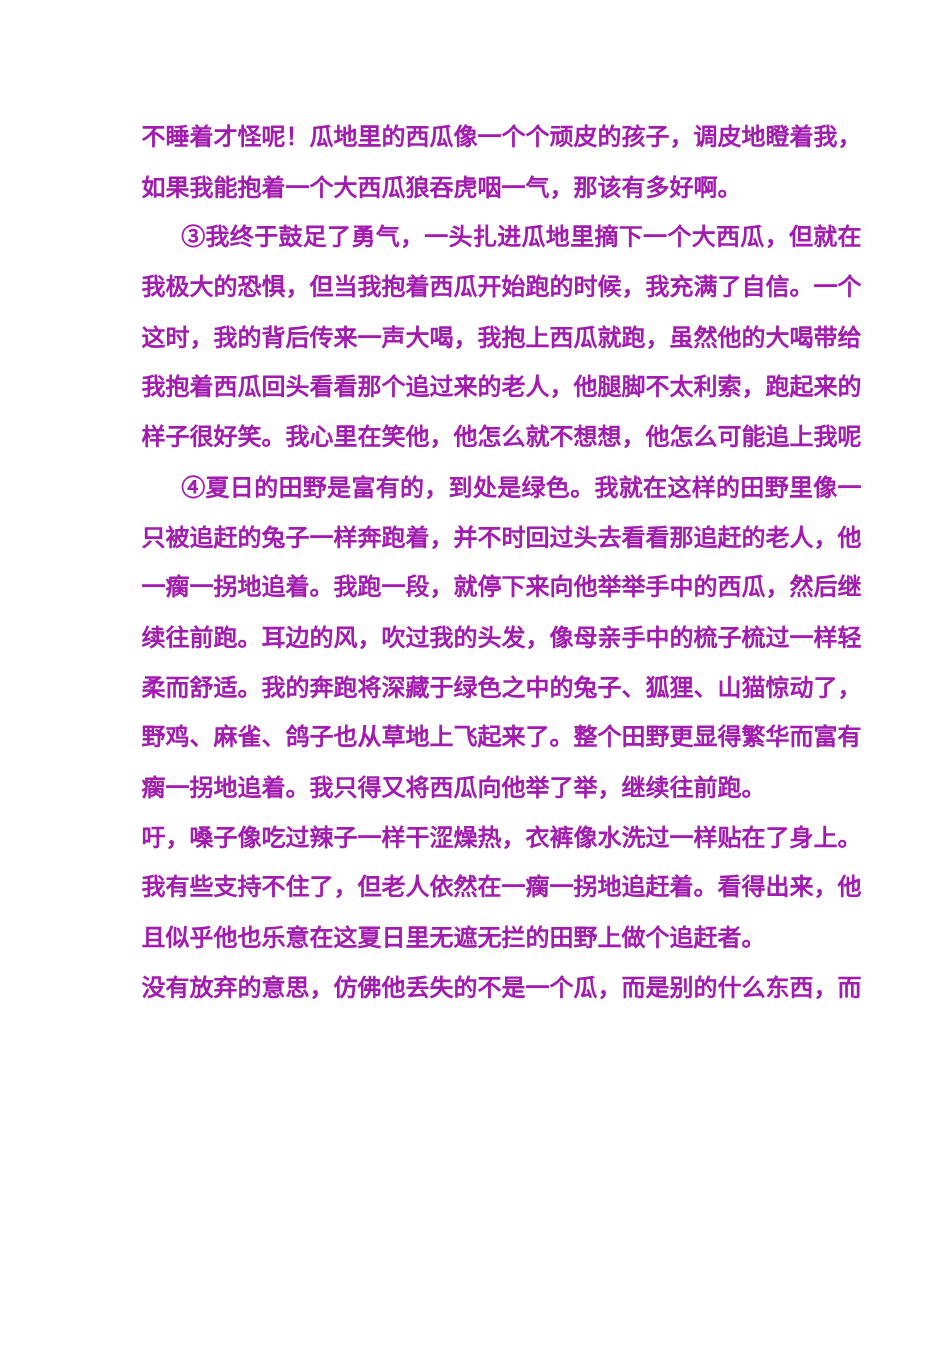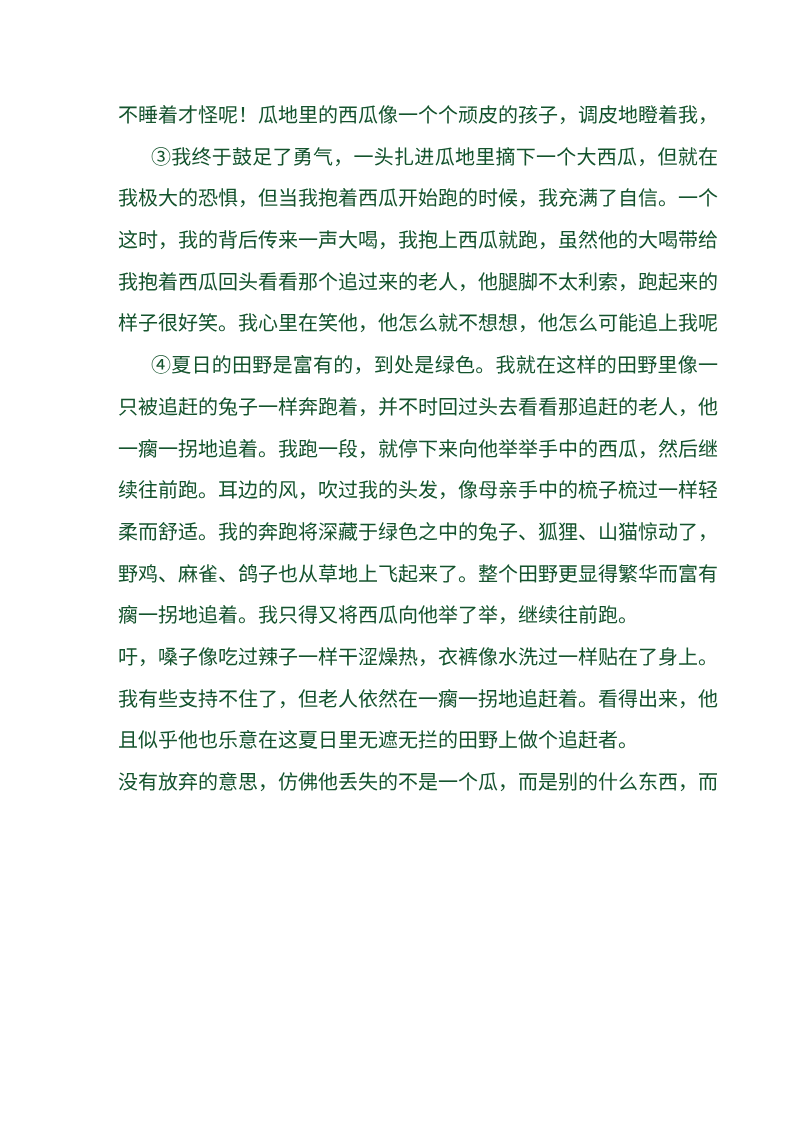--- a/index.html
+++ b/index.html
@@ -13,21 +13,22 @@
     height: 1122px;
     background: #ffffff;
     overflow: hidden;
     font-family: "Liberation Serif", "DejaVu Serif", serif;
   }
   .text-block {
     position: absolute;
     left: 118px;
     top: 95px;
     width: 600px;
-    color: #14532d;
+    color: #a21caf;
+    font-weight: bold;
   }
   .line {
     height: 41.7px;
     line-height: 41.7px;
     font-size: 20px;
     text-align: justify;
     text-align-last: justify;
     overflow: hidden;
     white-space: nowrap;
   }
@@ -38,20 +39,21 @@
   .line.indent {
     text-indent: 33px;
   }
 </style>
 </head>
 <body>
 
 <div class="page">
   <div class="text-block" id="text-block">
       <div class="line">不睡着才怪呢！瓜地里的西瓜像一个个顽皮的孩子，调皮地瞪着我，</div>
+      <div class="line para-end">如果我能抱着一个大西瓜狼吞虎咽一气，那该有多好啊。</div>
       <div class="line indent">③我终于鼓足了勇气，一头扎进瓜地里摘下一个大西瓜，但就在</div>
       <div class="line">我极大的恐惧，但当我抱着西瓜开始跑的时候，我充满了自信。一个</div>
       <div class="line">这时，我的背后传来一声大喝，我抱上西瓜就跑，虽然他的大喝带给</div>
       <div class="line">我抱着西瓜回头看看那个追过来的老人，他腿脚不太利索，跑起来的</div>
       <div class="line para-end">样子很好笑。我心里在笑他，他怎么就不想想，他怎么可能追上我呢？</div>
       <div class="line indent">④夏日的田野是富有的，到处是绿色。我就在这样的田野里像一</div>
       <div class="line">只被追赶的兔子一样奔跑着，并不时回过头去看看那追赶的老人，他</div>
       <div class="line">一瘸一拐地追着。我跑一段，就停下来向他举举手中的西瓜，然后继</div>
       <div class="line">续往前跑。耳边的风，吹过我的头发，像母亲手中的梳子梳过一样轻</div>
       <div class="line">柔而舒适。我的奔跑将深藏于绿色之中的兔子、狐狸、山猫惊动了，</div>

